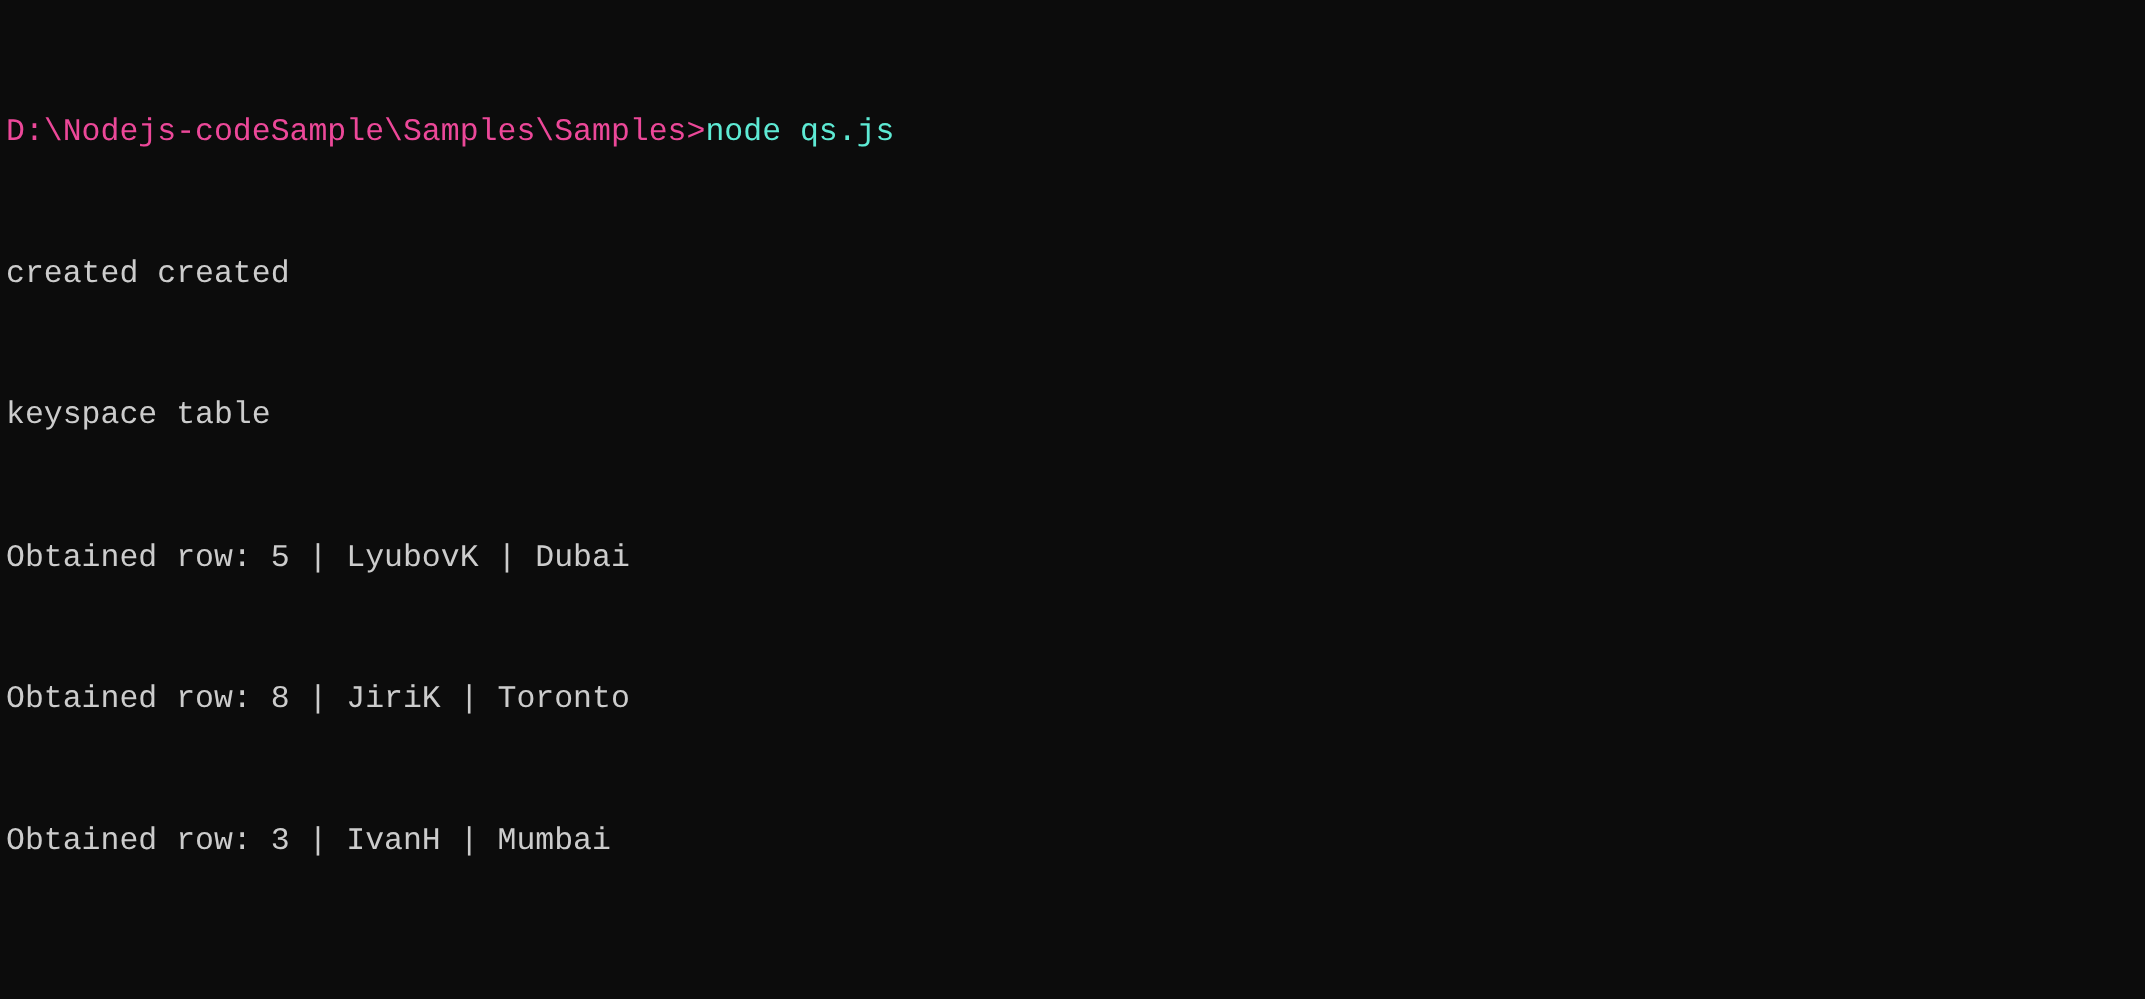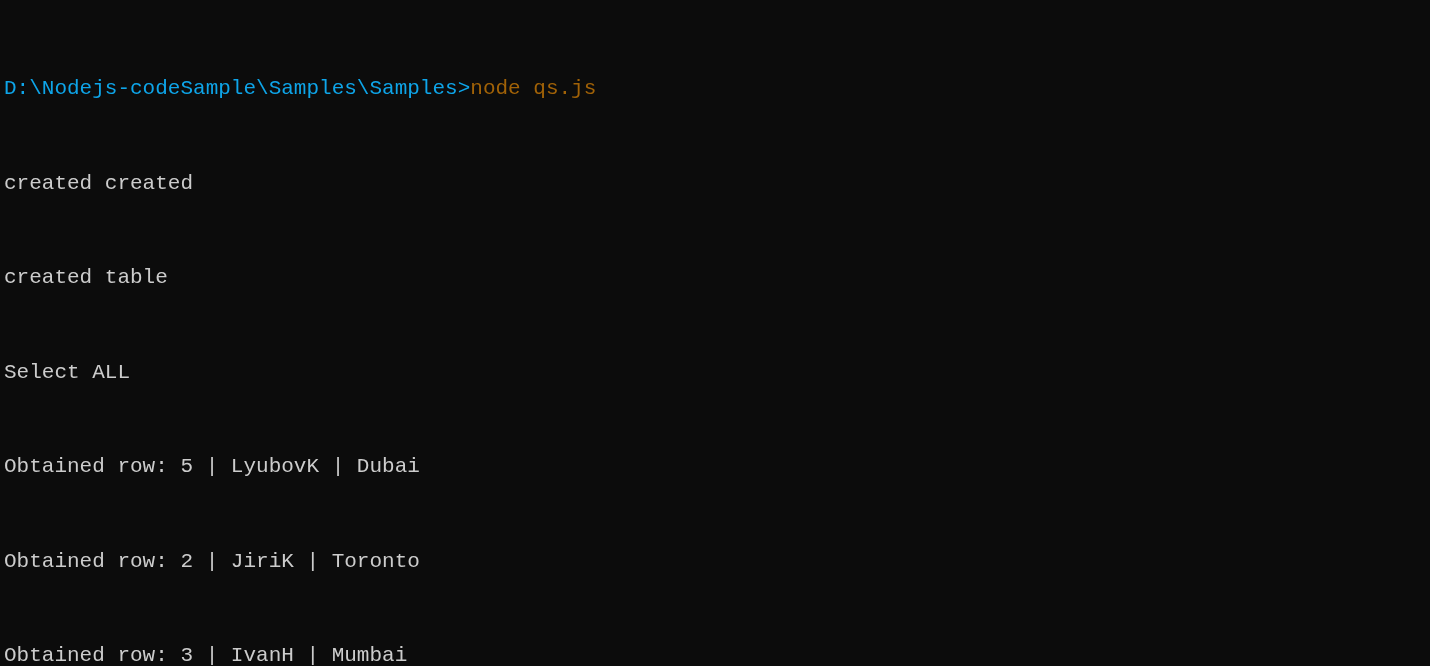--- a/index.html
+++ b/index.html
@@ -18,37 +18,36 @@
       height: 666px;
       overflow: hidden;
     }
     .terminal {
       white-space: pre;
     }
     .line {
       display: block;
     }
     .prompt-path {
-      color: #0ea5e9;
+      color: #ec4899;
     }
     .command {
-      color: #a16207;
+      color: #5eead4;
       text-align: right;
     }
   </style>
 </head>
 <body>
 
 <div class="terminal">
   <span class="line"><span class="prompt-path">D:\Nodejs-codeSample\Samples\Samples&gt;</span><span class="command">node qs.js</span></span>
   <span class="line">created created</span>
-  <span class="line">created table</span>
-  <span class="line">Select ALL</span>
+  <span class="line">keyspace table</span>
   <span class="line">Obtained row: 5 | LyubovK | Dubai</span>
-  <span class="line">Obtained row: 2 | JiriK | Toronto</span>
+  <span class="line">Obtained row: 8 | JiriK | Toronto</span>
   <span class="line">Obtained row: 3 | IvanH | Mumbai</span>
   
   
   
   
   
   
   
   
   

